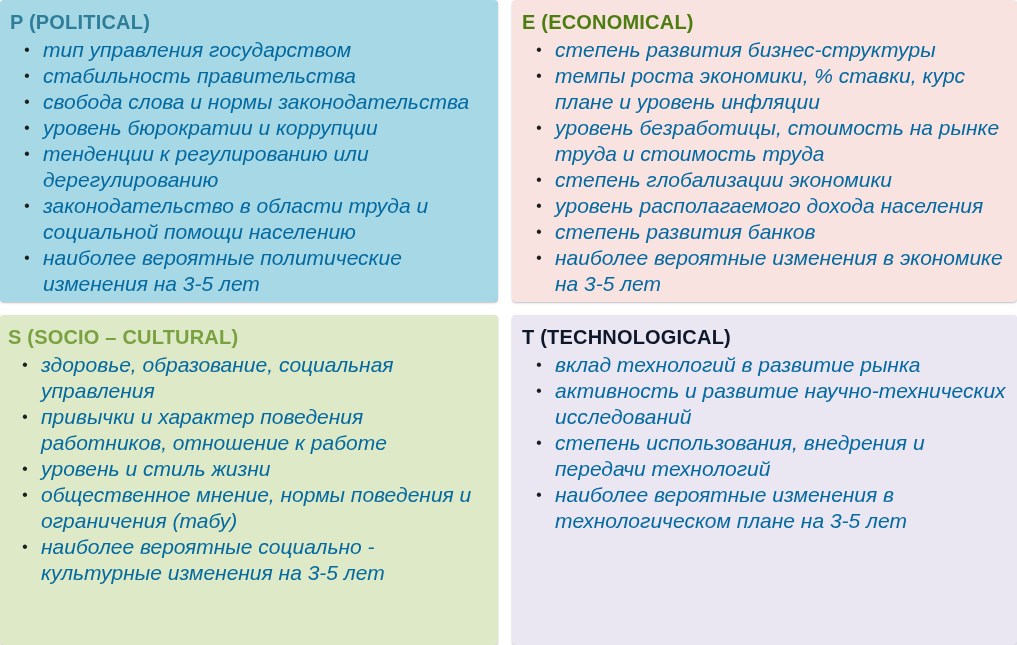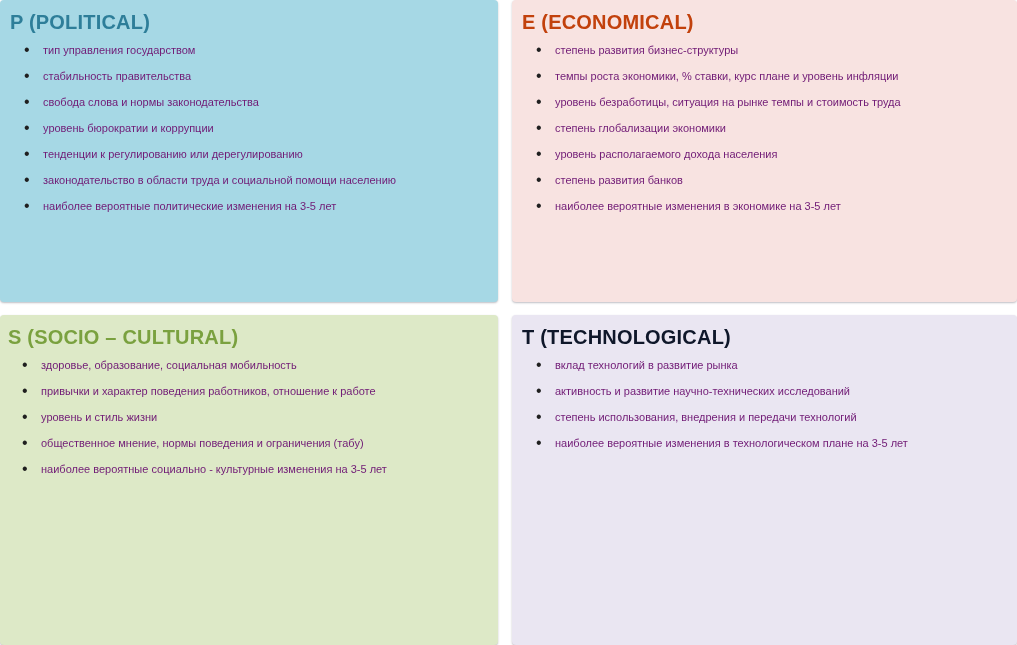--- a/index.html
+++ b/index.html
@@ -38,23 +38,24 @@
     letter-spacing: 0.2px;
   }
   .bullet-list {
     list-style: none;
     margin: 1px 0 0 0;
     padding: 0;
   }
   .bullet-list li {
     position: relative;
     padding-left: 33px;
-    font-size: 11px;
+    font-size: 21px;
     line-height: 26px;
-    color: #701a75;
+    color: #0369a1;
+    font-style: italic;
   }
   .bullet-list li::before {
     content: "\2022";
     position: absolute;
     left: 14px;
     top: 0;
     color: #1f1f1f;
     font-size: 16px;
   }
 </style>
@@ -70,36 +71,36 @@
         <li>стабильность правительства</li>
         <li>свобода слова и нормы законодательства</li>
         <li>уровень бюрократии и коррупции</li>
         <li>тенденции к регулированию или дерегулированию</li>
         <li>законодательство в области труда и социальной помощи населению</li>
         <li>наиболее вероятные политические изменения на 3-5 лет</li>
       </ul>
   </section>
 
   <section class="quadrant" style="background-color: rgb(248, 227, 225);">
-    <h2 class="quadrant-title" style="color: #c2410c;">E (ECONOMICAL)</h2>
+    <h2 class="quadrant-title" style="color: #4d7c0f;">E (ECONOMICAL)</h2>
     <ul class="bullet-list">
         <li>степень развития бизнес-структуры</li>
         <li>темпы роста экономики, % ставки, курс плане и уровень инфляции</li>
-        <li>уровень безработицы, ситуация на рынке темпы и стоимость труда</li>
+        <li>уровень безработицы, стоимость на рынке труда и стоимость труда</li>
         <li>степень глобализации экономики</li>
         <li>уровень располагаемого дохода населения</li>
         <li>степень развития банков</li>
         <li>наиболее вероятные изменения в экономике на 3-5 лет</li>
       </ul>
   </section>
 
   <section class="quadrant" style="background-color: rgb(221, 233, 199); padding-left: 8px;">
     <h2 class="quadrant-title" style="color: rgb(122, 161, 63);">S (SOCIO – CULTURAL)</h2>
     <ul class="bullet-list">
-        <li>здоровье, образование, социальная мобильность</li>
+        <li>здоровье, образование, социальная управления</li>
         <li>привычки и характер поведения работников, отношение к работе</li>
         <li>уровень и стиль жизни</li>
         <li>общественное мнение, нормы поведения и ограничения (табу)</li>
         <li>наиболее вероятные социально - культурные изменения на 3-5 лет</li>
       </ul>
   </section>
 
   <section class="quadrant" style="background-color: rgb(234, 230, 242);">
     <h2 class="quadrant-title" style="color: #0f172a;">T (TECHNOLOGICAL)</h2>
     <ul class="bullet-list">

